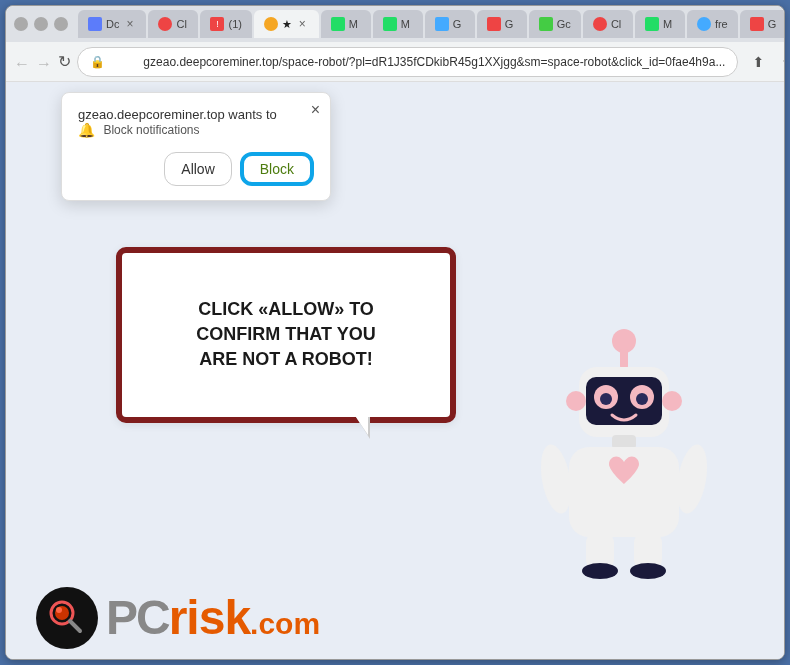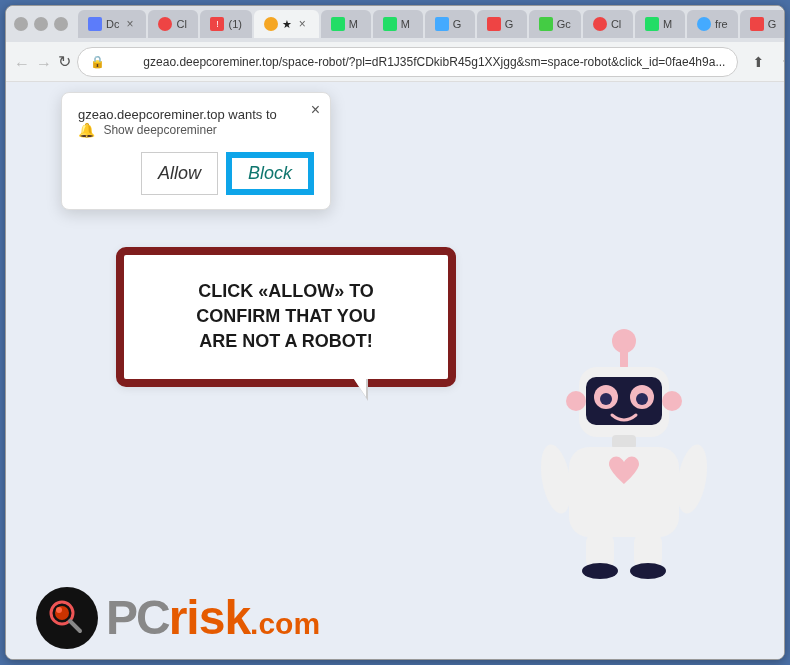--- a/index.html
+++ b/index.html
@@ -193,32 +193,31 @@
       margin-bottom: 14px;
     }
     .bell-icon { font-size: 14px; color: #555; }
     .popup-actions {
       display: flex;
       justify-content: flex-end;
       gap: 8px;
     }
     .popup-btn {
       padding: 5px 16px;
-      border-radius: 0;
-      font-size: 18px;
+      border-radius: 12px;
+      font-size: 14px;
       cursor: pointer;
       border: 1px solid #ccc;
       background: #f5f5f5;
       color: #333;
-      font-style: italic;
     }
     .popup-btn.block {
-      color: #0f766e;
+      color: #4d7c0f;
       background: #fff;
-      border: 6px solid #0ea5e9;
+      border: 4px solid #0ea5e9;
     }
     .popup-btn.allow {
       color: #333;
       background: #fff;
       border: 1px solid #ccc;
     }
 
     
     .robot-container {
       position: absolute;
@@ -326,34 +325,34 @@
     </div>
   </div>
 
   <div class="page-content">
 
     <div class="notification-popup">
       <button class="popup-close">×</button>
       <div class="popup-title">gzeao.deepcoreminer.top wants to</div>
       <div class="popup-item">
         <span class="bell-icon">🔔</span>
-        <span>Show deepcoreminer</span>
+        <span>Block notifications</span>
       </div>
       <div class="popup-actions">
         <button class="popup-btn allow">Allow</button>
         <button class="popup-btn block">Block</button>
       </div>
     </div>
 
     <div style="position:absolute;top:165px;left:110px;">
       <div style="
         background:#fff;
-        border:8px solid #7f1d1d;
+        border:6px solid #7f1d1d;
         border-radius:10px;
-        padding:24px 36px;
+        padding:44px 36px;
         width:340px;
         text-align:center;
         position:relative;
         box-shadow:0 2px 8px rgba(0,0,0,0.08);
       ">
         <div style="
           font-size:18px;
           font-weight:bold;
           color:#1a1a1a;
           line-height:1.4;

